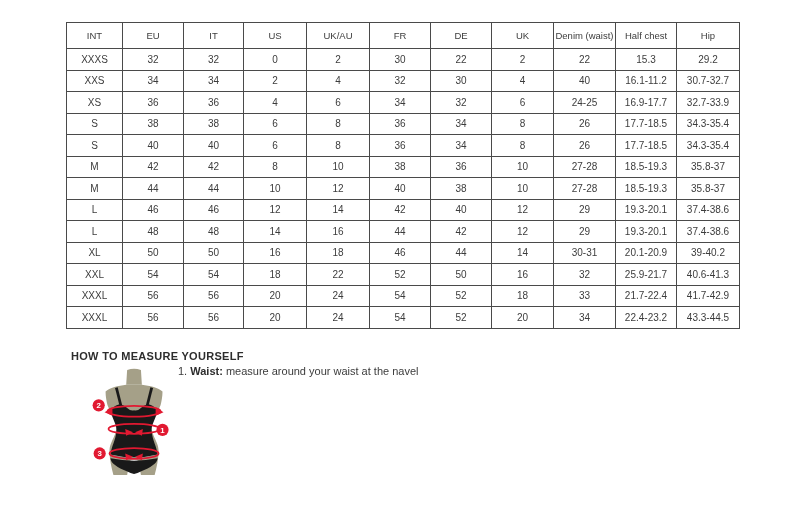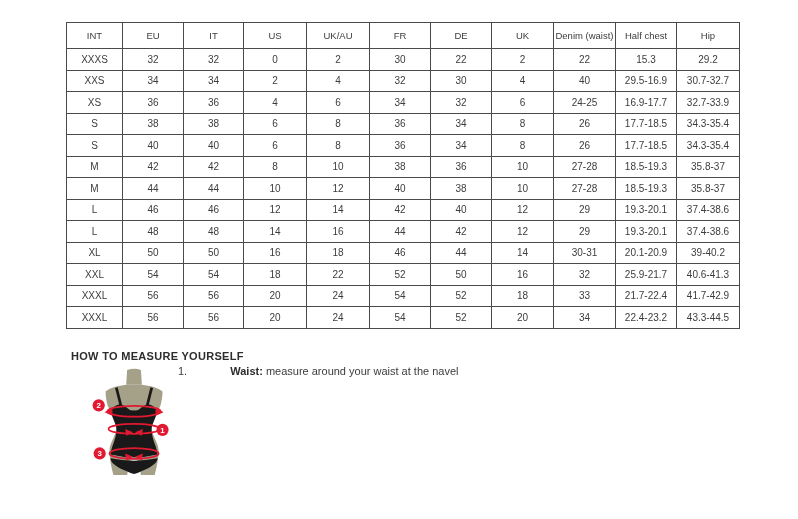--- a/index.html
+++ b/index.html
@@ -24,21 +24,21 @@
   
   .measure-title{
     position:absolute;left:65px;top:350px;
     font-size:11px;font-weight:700;color:#2d2d2d;letter-spacing:.3px;padding-left:6px;
   }
   .measure-steps{
     position:absolute;left:178px;top:366px;
     font-size:11px;color:#3c3c3c;
   }
   .measure-step{margin:0 0 6.5px 0;line-height:11px;}
-  .measure-step b{font-weight:700;color:#2d2d2d;margin-left:40px;}
+  .measure-step b{font-weight:700;color:#2d2d2d;}
   .figure-wrap{
     position:absolute;left:82px;top:367px;width:108px;height:112px;
   }
 </style>
 </head>
 <body>
 
 <table class="size-table">
   <colgroup>
     <col style="width:56px">
@@ -85,21 +85,21 @@
       <tr>
         <td>XXS</td>
         <td>34</td>
         <td>34</td>
         <td>2</td>
         <td>4</td>
         <td>32</td>
         <td>30</td>
         <td>4</td>
         <td>40</td>
-        <td>29.5-16.9</td>
+        <td>16.1-11.2</td>
         <td>30.7-32.7</td>
       </tr>
       <tr>
         <td>XS</td>
         <td>36</td>
         <td>36</td>
         <td>4</td>
         <td>6</td>
         <td>34</td>
         <td>32</td>

